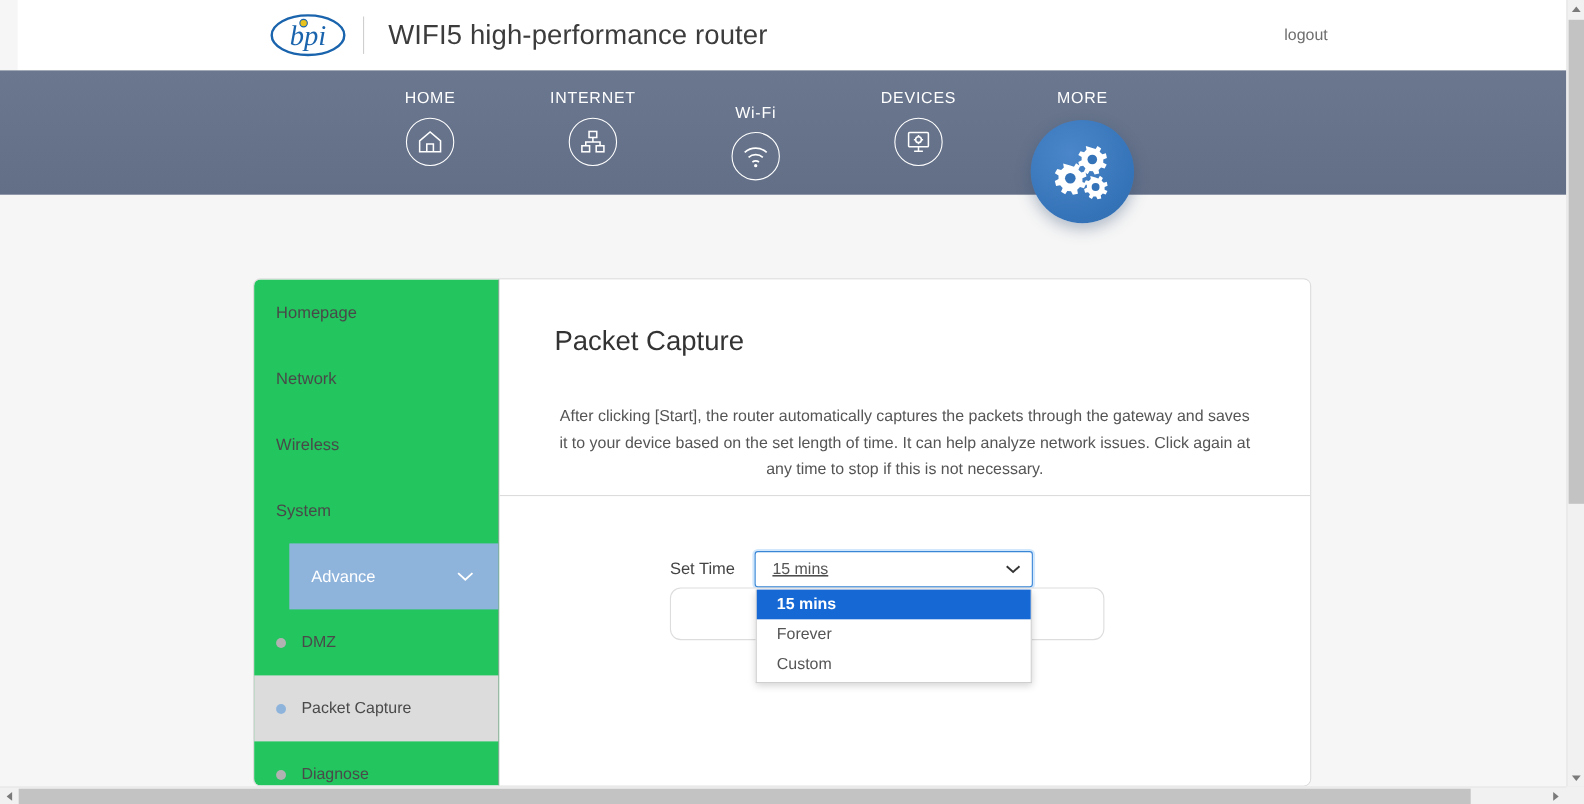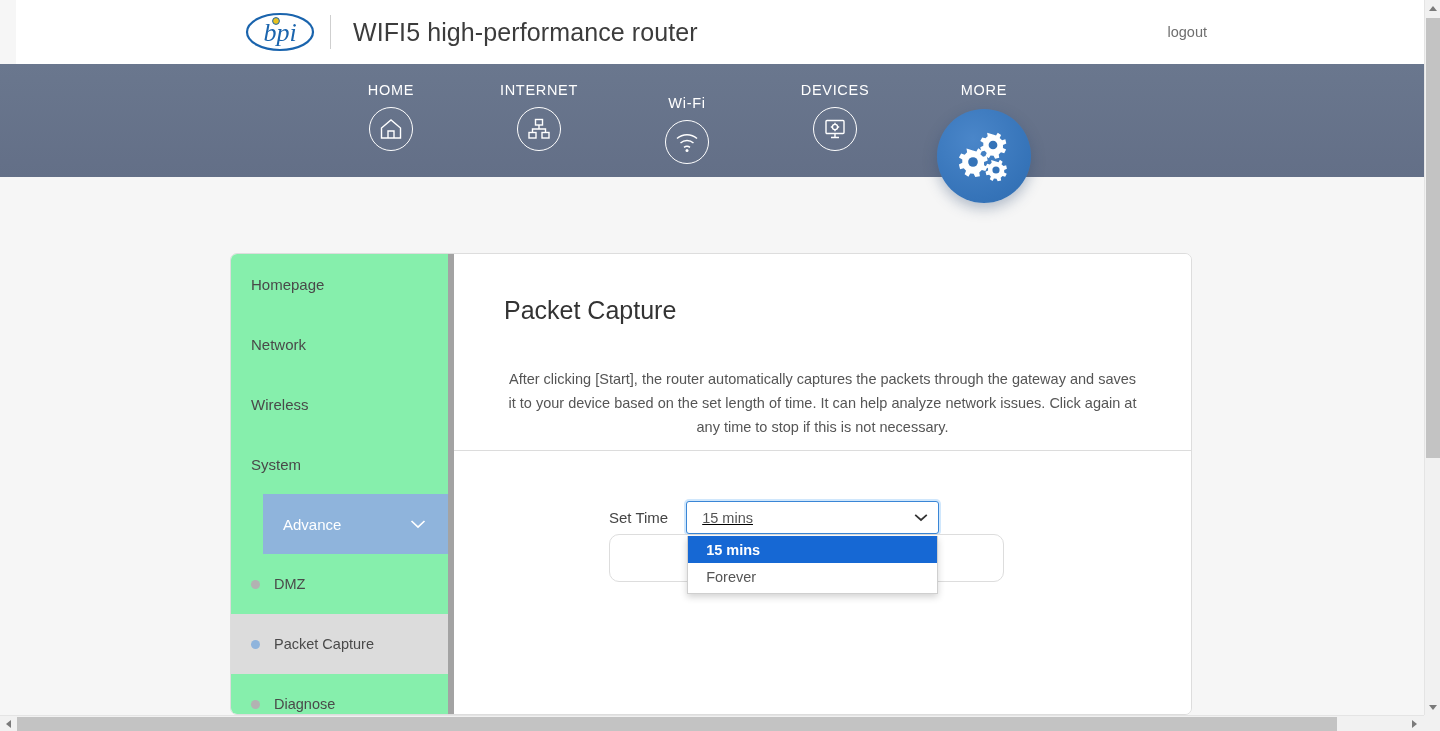--- a/index.html
+++ b/index.html
@@ -129,22 +129,22 @@
     background: #ffffff;
     border: 1px solid #dddddd;
     border-radius: 7px;
     display: flex;
     overflow: hidden;
   }
 
   
   .sidebar {
     width: 223px;
-    background: #86efac;
-    border-right: 6px solid #a3a3a3;
+    background: #22c55e;
+    border-right: 1px solid #a3a3a3;
     flex: none;
   }
   .side-item {
     height: 60px;
     display: flex;
     align-items: center;
     padding-left: 20px;
     font-size: 15px;
     color: #494949;
     cursor: pointer;
@@ -508,20 +508,23 @@
               </span>
             </div>
 
             <div class="option-list">
               <div class="option highlighted">
                 <span>15 mins</span>
               </div>
               <div class="option">
                 <span>Forever</span>
               </div>
+              <div class="option">
+                <span>Custom</span>
+              </div>
             </div>
           </div>
         </div>
 
       </div>
     </div>
   </div>
 
   <div class="vscroll">
     <div class="arrow-up">

